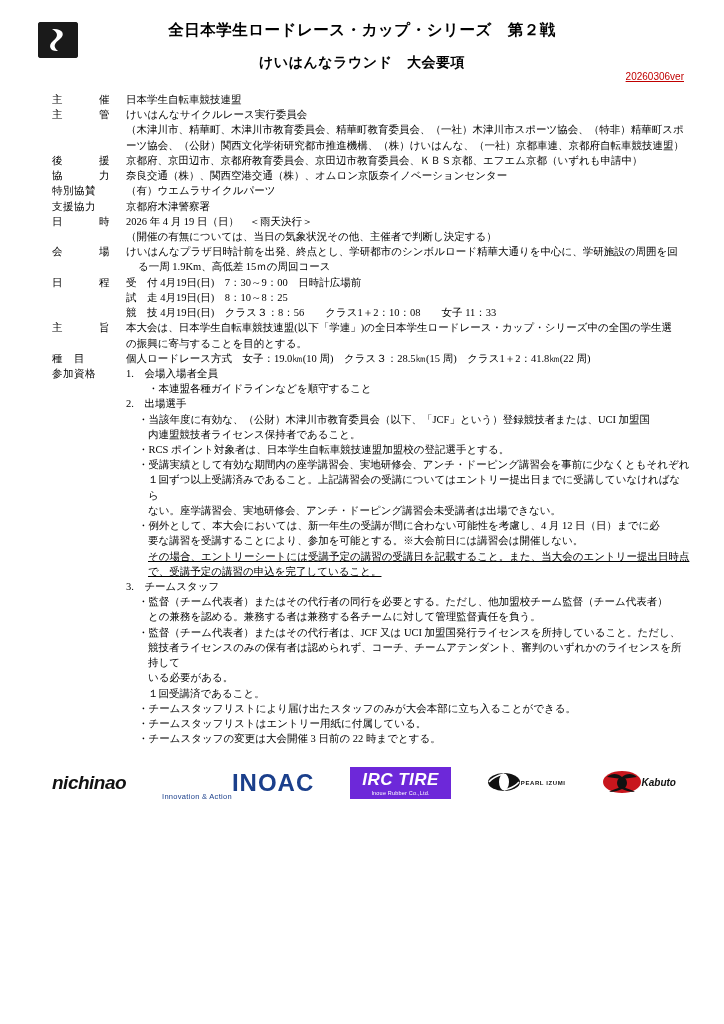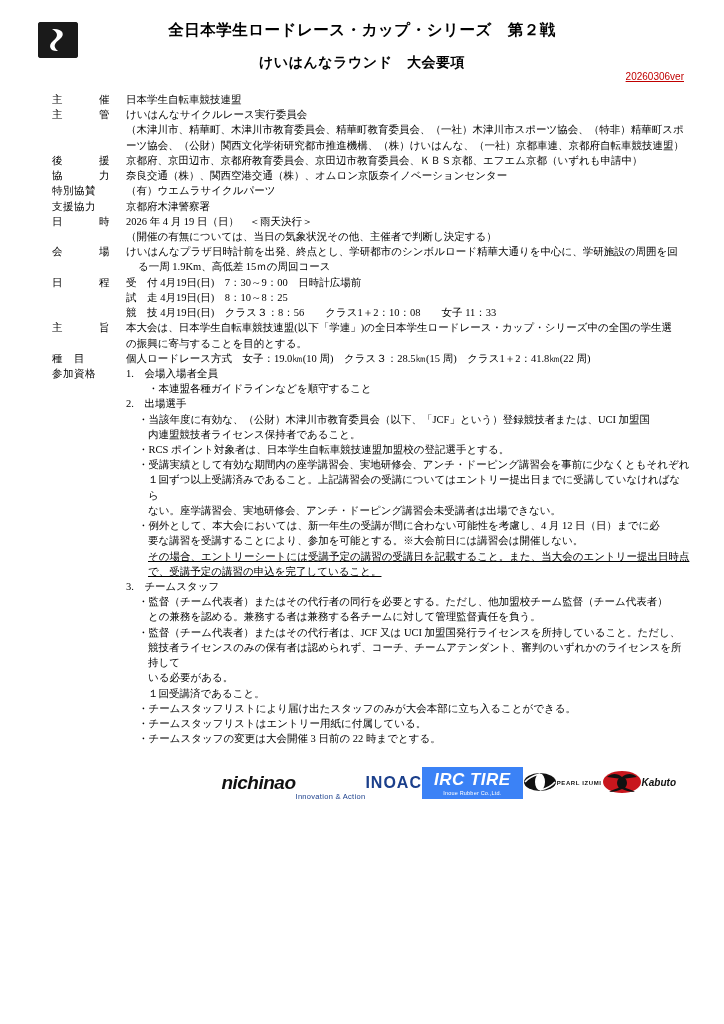--- a/index.html
+++ b/index.html
@@ -105,26 +105,26 @@
     text-indent: 0;
   }
   .li2 {
     display: block;
     padding-left: 22px;
   }
 
   
   .sponsors {
     position: absolute;
-    left: 15px; right: 0;
+    left: 4px; right: 0;
     bottom: 42px;
     height: 46px;
     display: flex;
     align-items: center;
-    justify-content: flex-end;
+    justify-content: space-between;
     padding: 0 48px;
   }
   .sp {
     display: flex;
     align-items: center;
     justify-content: center;
     height: 40px;
   }
   .sp-nichinao {
     font-family: "Liberation Sans", sans-serif;
@@ -142,26 +142,26 @@
     font-family: "Liberation Sans", sans-serif;
     font-size: 7.5px;
     color: #1b3f8b;
     letter-spacing: 0.3px;
     margin-bottom: 2px;
     margin-top: 30px;
   }
   .sp-inoac .ia-main {
     font-family: "Liberation Sans", sans-serif;
     font-weight: bold;
-    font-size: 16px;
+    font-size: 24px;
     color: #1b3f8b;
     letter-spacing: 1px;
   }
   .sp-irc {
-    background: #3b82f6;
+    background: #6d28d9;
     color: #fff;
     padding: 4px 12px 3px 12px;
     text-align: center;
     line-height: 1;
   }
   .sp-irc .irc-main {
     font-family: "Liberation Sans", sans-serif;
     font-weight: bold;
     font-style: italic;
     font-size: 17px;

